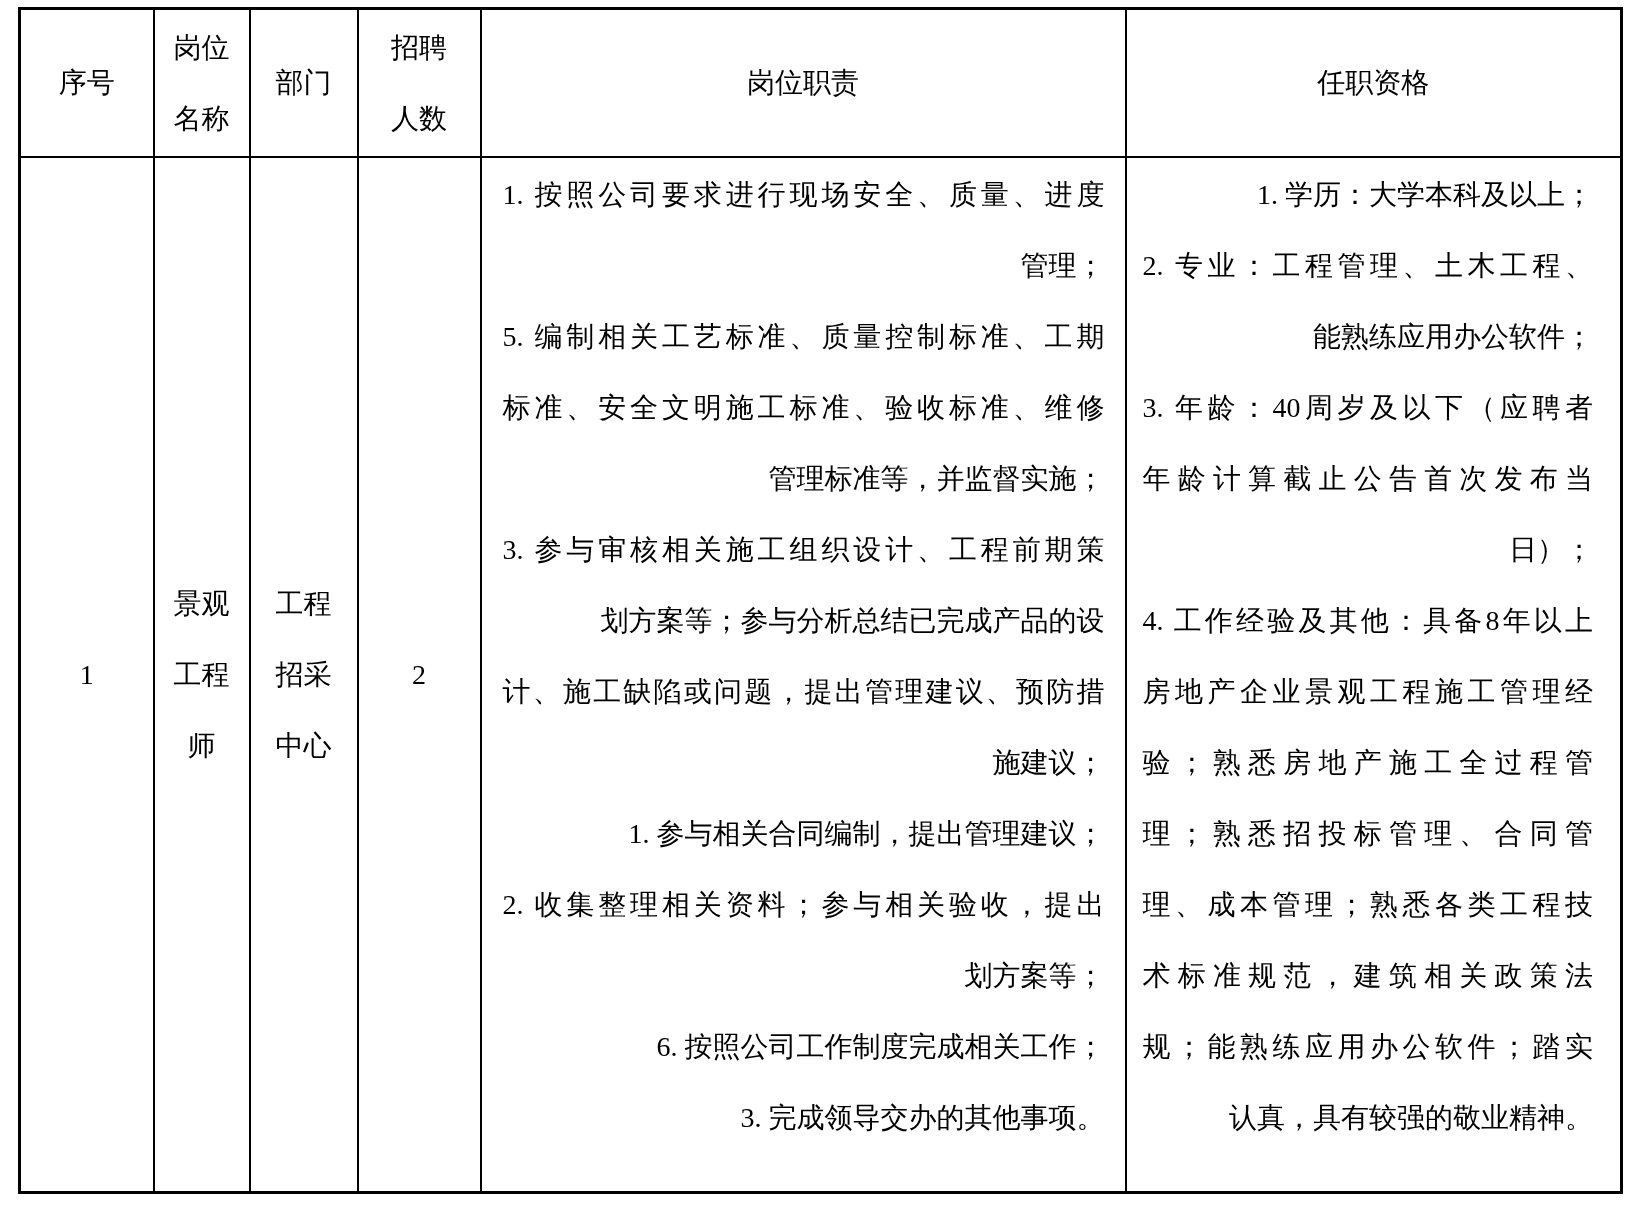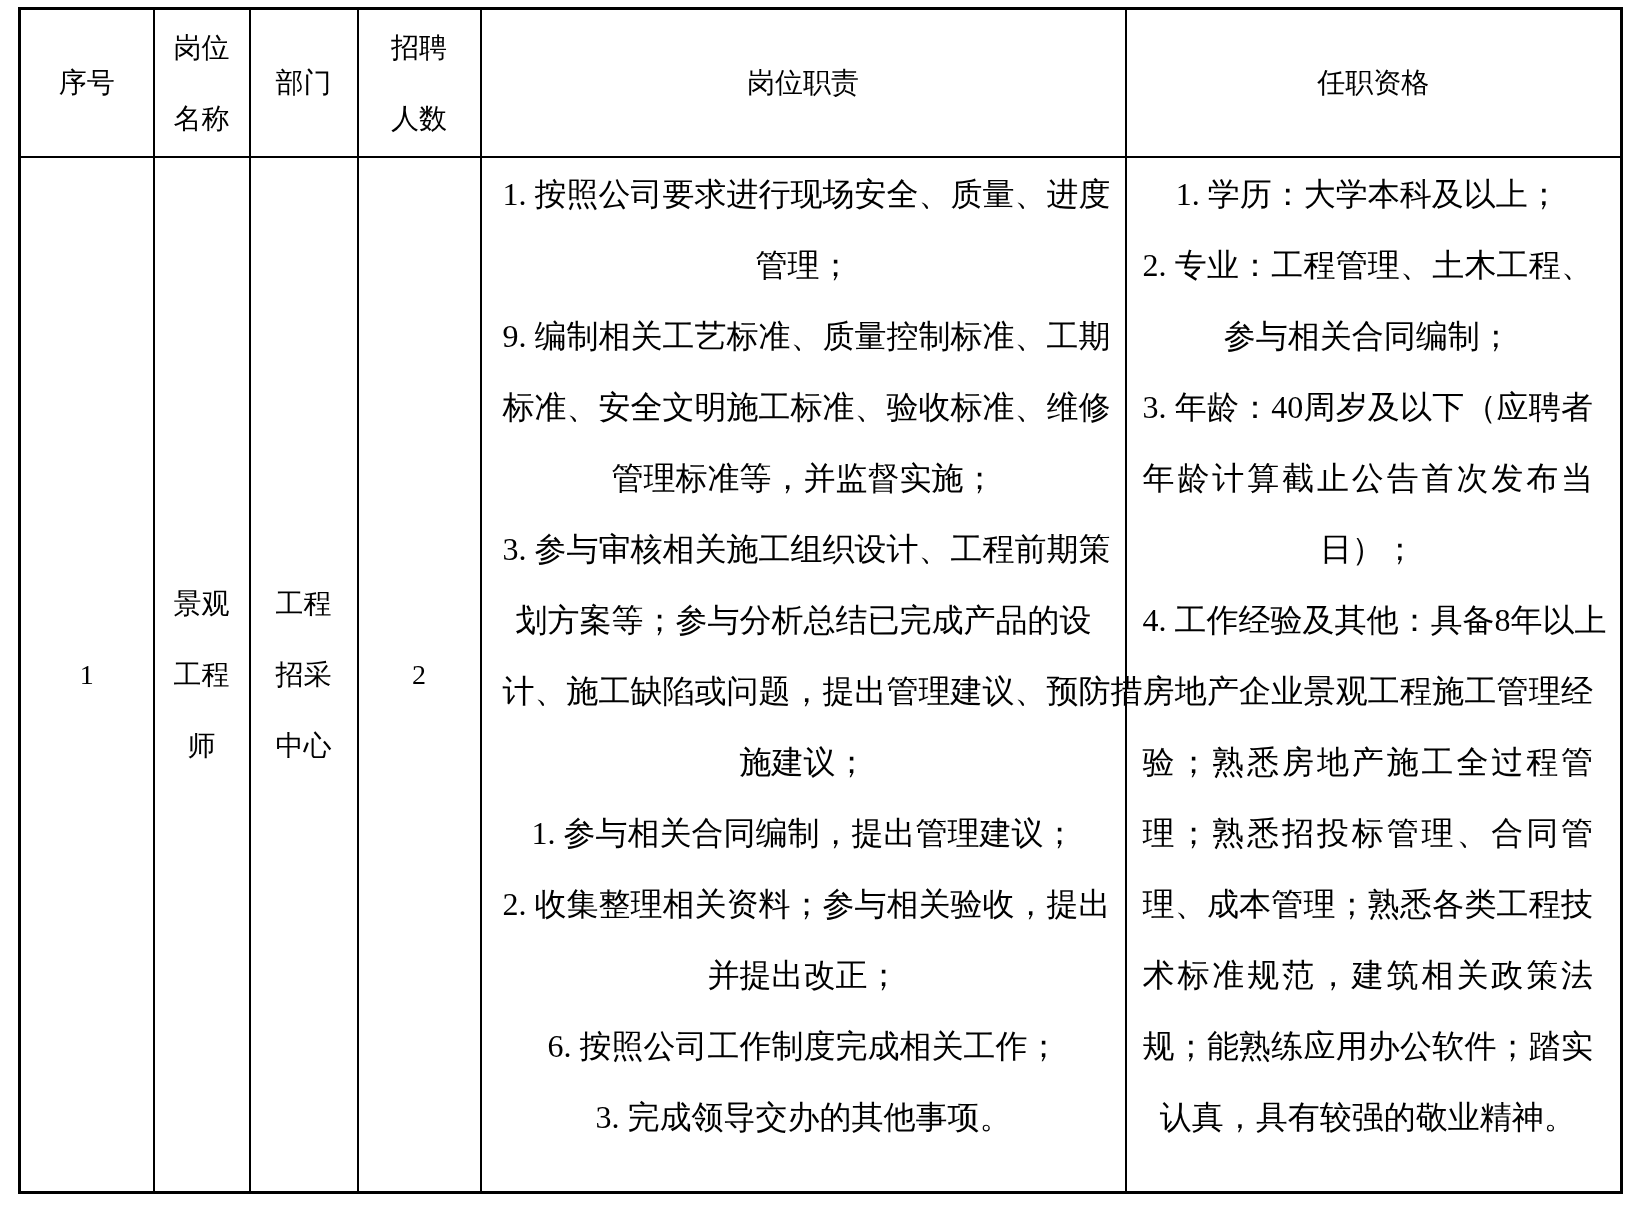--- a/index.html
+++ b/index.html
@@ -24,21 +24,21 @@
     font-weight:normal;
     margin-top:24px;
   }
   tr.head{height:148px;}
   tr.body{height:1036px;}
   .c{text-align:center;}
   .c div{font-size:28px;line-height:71px;}
   td.txt{vertical-align:top;}
   td.t5{padding:1px 20px 0 21px;}
   td.t6{padding:1px 27px 0 16px;}
-  .ln{font-size:32px;line-height:71px;white-space:nowrap;text-align:center;}
+  .ln{font-size:28px;line-height:71px;white-space:nowrap;text-align:right;}
   .ln.j{text-align-last:justify;}
 </style>
 </head>
 <body>
 
 <div class="page">
   <table class="tbl">
     <colgroup>
       <col style="width:134px">
       <col style="width:96px">
@@ -83,37 +83,37 @@
         <div>工程</div>
         <div>招采</div>
         <div>中心</div>
       </td>
       <td class="c">
         <div>2</div>
       </td>
       <td class="txt t5">
         <div class="ln j">1. 按照公司要求进行现场安全、质量、进度</div>
         <div class="ln">管理；</div>
-        <div class="ln j">9. 编制相关工艺标准、质量控制标准、工期</div>
+        <div class="ln j">5. 编制相关工艺标准、质量控制标准、工期</div>
         <div class="ln j">标准、安全文明施工标准、验收标准、维修</div>
         <div class="ln">管理标准等，并监督实施；</div>
         <div class="ln j">3. 参与审核相关施工组织设计、工程前期策</div>
         <div class="ln">划方案等；参与分析总结已完成产品的设</div>
         <div class="ln j">计、施工缺陷或问题，提出管理建议、预防措</div>
         <div class="ln">施建议；</div>
         <div class="ln">1. 参与相关合同编制，提出管理建议；</div>
         <div class="ln j">2. 收集整理相关资料；参与相关验收，提出</div>
-        <div class="ln">并提出改正；</div>
+        <div class="ln">划方案等；</div>
         <div class="ln">6. 按照公司工作制度完成相关工作；</div>
         <div class="ln">3. 完成领导交办的其他事项。</div>
       </td>
       <td class="txt t6">
         <div class="ln">1. 学历：大学本科及以上；</div>
         <div class="ln j">2. 专业：工程管理、土木工程、</div>
-        <div class="ln">参与相关合同编制；</div>
+        <div class="ln">能熟练应用办公软件；</div>
         <div class="ln j">3. 年龄：40周岁及以下（应聘者</div>
         <div class="ln j">年龄计算截止公告首次发布当</div>
         <div class="ln">日）；</div>
         <div class="ln j">4. 工作经验及其他：具备8年以上</div>
         <div class="ln j">房地产企业景观工程施工管理经</div>
         <div class="ln j">验；熟悉房地产施工全过程管</div>
         <div class="ln j">理；熟悉招投标管理、合同管</div>
         <div class="ln j">理、成本管理；熟悉各类工程技</div>
         <div class="ln j">术标准规范，建筑相关政策法</div>
         <div class="ln j">规；能熟练应用办公软件；踏实</div>

